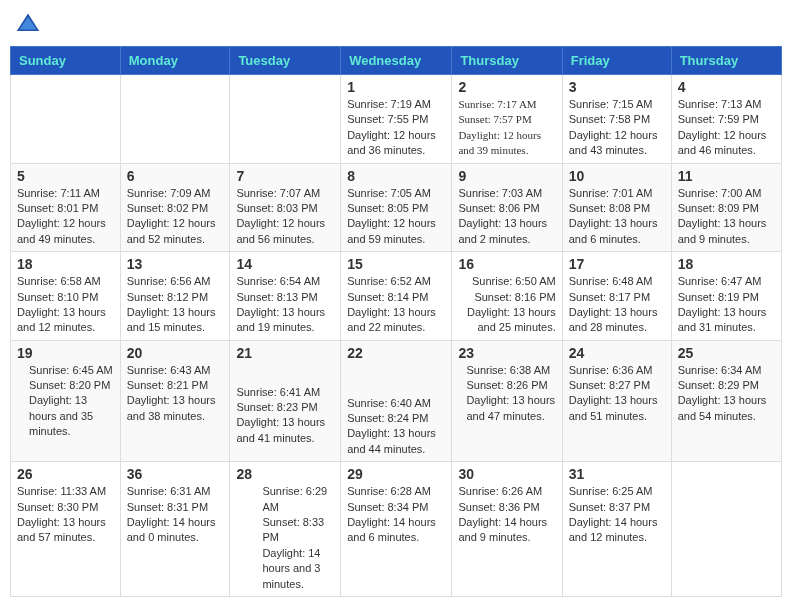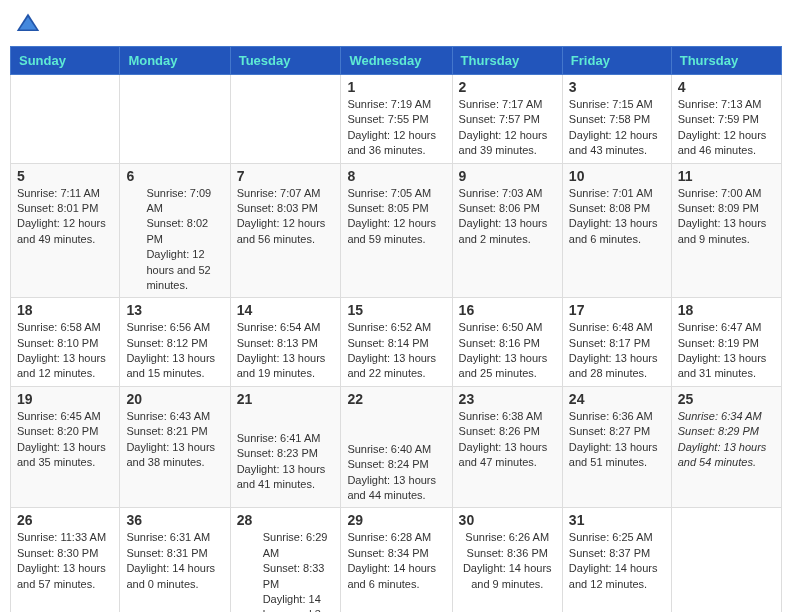--- a/index.html
+++ b/index.html
@@ -132,21 +132,21 @@
         <td class="empty-cell"></td>
         <td class="empty-cell"></td>
         <td>
           <span class="day-number">1</span>
           <div class="day-info" style="white-space: pre-line;">Sunrise: 7:19 AM
 Sunset: 7:55 PM
 Daylight: 12 hours and 36 minutes.</div>
         </td>
         <td>
           <span class="day-number">2</span>
-          <div class="day-info" style="white-space: pre-line;">Sunrise: 7:17 AM
+          <div class="day-info" style="white-space: pre-line; font-family: Liberation Serif, serif;">Sunrise: 7:17 AM
 Sunset: 7:57 PM
 Daylight: 12 hours and 39 minutes.</div>
         </td>
         <td>
           <span class="day-number">3</span>
           <div class="day-info" style="white-space: pre-line;">Sunrise: 7:15 AM
 Sunset: 7:58 PM
 Daylight: 12 hours and 43 minutes.</div>
         </td>
         <td>
@@ -158,21 +158,21 @@
       </tr>
       <tr>
         <td>
           <span class="day-number">5</span>
           <div class="day-info" style="white-space: pre-line;">Sunrise: 7:11 AM
 Sunset: 8:01 PM
 Daylight: 12 hours and 49 minutes.</div>
         </td>
         <td>
           <span class="day-number">6</span>
-          <div class="day-info" style="white-space: pre-line; margin-left: 20px;">Sunrise: 7:09 AM
+          <div class="day-info" style="white-space: pre-line;">Sunrise: 7:09 AM
 Sunset: 8:02 PM
 Daylight: 12 hours and 52 minutes.</div>
         </td>
         <td>
           <span class="day-number">7</span>
           <div class="day-info" style="white-space: pre-line;">Sunrise: 7:07 AM
 Sunset: 8:03 PM
 Daylight: 12 hours and 56 minutes.</div>
         </td>
         <td>
@@ -220,41 +220,41 @@
 Daylight: 13 hours and 19 minutes.</div>
         </td>
         <td>
           <span class="day-number">15</span>
           <div class="day-info" style="white-space: pre-line;">Sunrise: 6:52 AM
 Sunset: 8:14 PM
 Daylight: 13 hours and 22 minutes.</div>
         </td>
         <td>
           <span class="day-number">16</span>
-          <div class="day-info" style="white-space: pre-line;">Sunrise: 6:50 AM
+          <div class="day-info" style="white-space: pre-line; text-align: right;">Sunrise: 6:50 AM
 Sunset: 8:16 PM
 Daylight: 13 hours and 25 minutes.</div>
         </td>
         <td>
           <span class="day-number">17</span>
           <div class="day-info" style="white-space: pre-line;">Sunrise: 6:48 AM
 Sunset: 8:17 PM
 Daylight: 13 hours and 28 minutes.</div>
         </td>
         <td>
           <span class="day-number">18</span>
           <div class="day-info" style="white-space: pre-line;">Sunrise: 6:47 AM
 Sunset: 8:19 PM
 Daylight: 13 hours and 31 minutes.</div>
         </td>
       </tr>
       <tr>
         <td>
           <span class="day-number">19</span>
-          <div class="day-info" style="white-space: pre-line;">Sunrise: 6:45 AM
+          <div class="day-info" style="white-space: pre-line; margin-left: 12px;">Sunrise: 6:45 AM
 Sunset: 8:20 PM
 Daylight: 13 hours and 35 minutes.</div>
         </td>
         <td>
           <span class="day-number">20</span>
           <div class="day-info" style="white-space: pre-line;">Sunrise: 6:43 AM
 Sunset: 8:21 PM
 Daylight: 13 hours and 38 minutes.</div>
         </td>
         <td>
@@ -264,33 +264,33 @@
 Daylight: 13 hours and 41 minutes.</div>
         </td>
         <td>
           <span class="day-number">22</span>
           <div class="day-info" style="white-space: pre-line; margin-top: 35px;">Sunrise: 6:40 AM
 Sunset: 8:24 PM
 Daylight: 13 hours and 44 minutes.</div>
         </td>
         <td>
           <span class="day-number">23</span>
-          <div class="day-info" style="white-space: pre-line;">Sunrise: 6:38 AM
+          <div class="day-info" style="white-space: pre-line; margin-left: 8px;">Sunrise: 6:38 AM
 Sunset: 8:26 PM
 Daylight: 13 hours and 47 minutes.</div>
         </td>
         <td>
           <span class="day-number">24</span>
           <div class="day-info" style="white-space: pre-line;">Sunrise: 6:36 AM
 Sunset: 8:27 PM
 Daylight: 13 hours and 51 minutes.</div>
         </td>
         <td>
           <span class="day-number">25</span>
-          <div class="day-info" style="white-space: pre-line; font-style: italic;">Sunrise: 6:34 AM
+          <div class="day-info" style="white-space: pre-line;">Sunrise: 6:34 AM
 Sunset: 8:29 PM
 Daylight: 13 hours and 54 minutes.</div>
         </td>
       </tr>
       <tr>
         <td>
           <span class="day-number">26</span>
           <div class="day-info" style="white-space: pre-line;">Sunrise: 11:33 AM
 Sunset: 8:30 PM
 Daylight: 13 hours and 57 minutes.</div>
@@ -308,21 +308,21 @@
 Daylight: 14 hours and 3 minutes.</div>
         </td>
         <td>
           <span class="day-number">29</span>
           <div class="day-info" style="white-space: pre-line;">Sunrise: 6:28 AM
 Sunset: 8:34 PM
 Daylight: 14 hours and 6 minutes.</div>
         </td>
         <td>
           <span class="day-number">30</span>
-          <div class="day-info" style="white-space: pre-line; text-align: center;">Sunrise: 6:26 AM
+          <div class="day-info" style="white-space: pre-line;">Sunrise: 6:26 AM
 Sunset: 8:36 PM
 Daylight: 14 hours and 9 minutes.</div>
         </td>
         <td>
           <span class="day-number">31</span>
           <div class="day-info" style="white-space: pre-line;">Sunrise: 6:25 AM
 Sunset: 8:37 PM
 Daylight: 14 hours and 12 minutes.</div>
         </td>
         <td class="empty-cell"></td>

